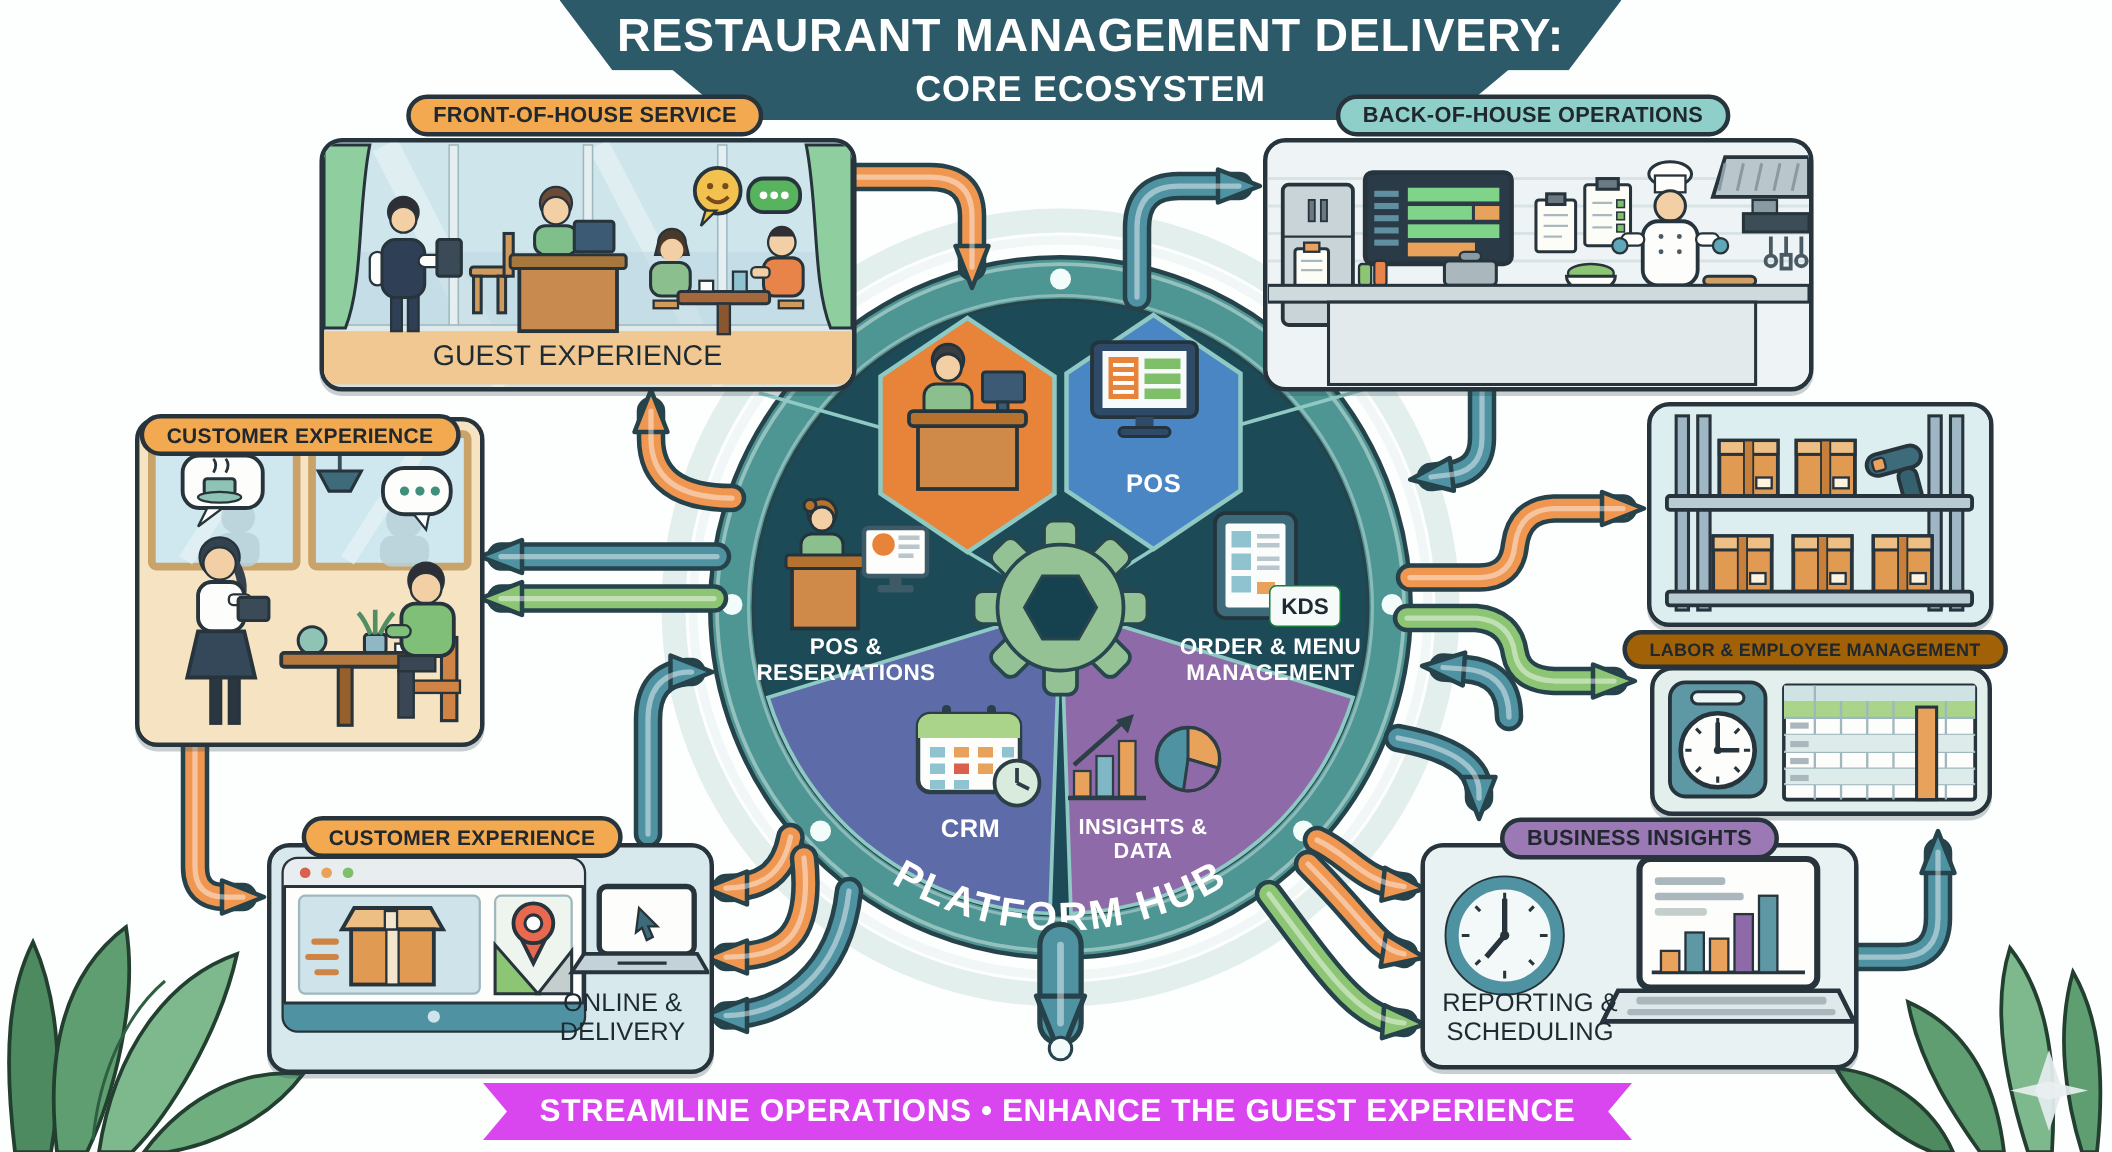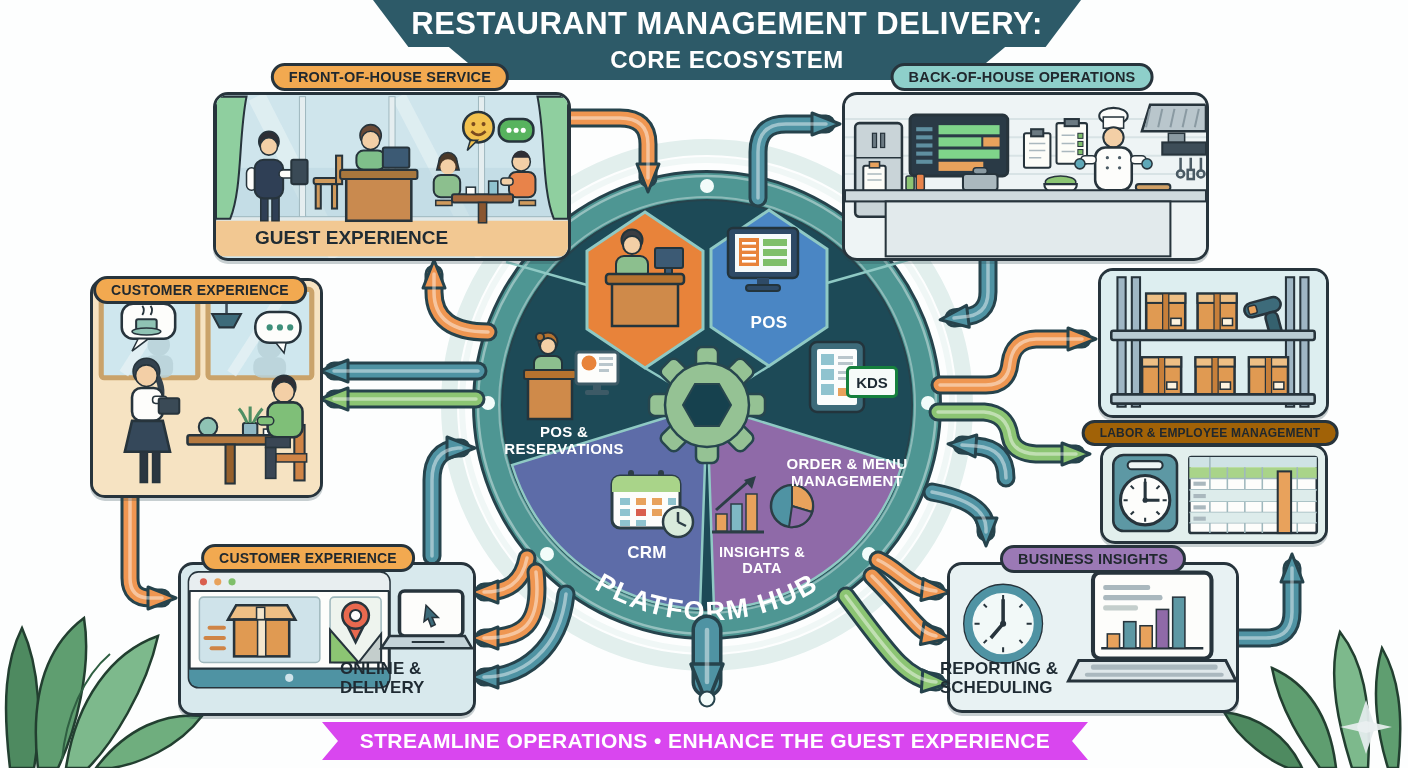--- a/index.html
+++ b/index.html
@@ -28,25 +28,25 @@
     clip-path:polygon(0 0,100% 0,calc(100% - 16px) 50%,100% 100%,0 100%,16px 50%);
     display:flex;align-items:center;justify-content:center;color:#fff;font-size:21px;font-weight:bold;
     letter-spacing:.4px;z-index:3;}
 
   
   .box{position:absolute;border:3.5px solid #27343c;border-radius:15px;overflow:hidden;z-index:2;
        box-shadow:0 3px 0 rgba(38,67,76,.25);}
   .box svg{position:absolute;inset:0;width:100%;height:100%;}
   .pill{position:absolute;transform:translateX(-50%);border:3px solid #27343c;border-radius:20px;
     padding:3px 15px;font-weight:bold;font-size:14.5px;color:#20282e;white-space:nowrap;z-index:3;letter-spacing:.2px;text-align:right;}
-  .caption{position:absolute;font-weight:bold;color:#1f2b33;line-height:1.12;z-index:4;}
+  .caption{position:absolute;font-weight:normal;color:#1f2b33;text-align:center;line-height:1.12;z-index:4;}
   .hub-label{position:absolute;color:#fff;font-weight:bold;text-align:center;line-height:1.12;
     letter-spacing:.3px;z-index:3;font-size:15px;}
-  .kds-badge{position:absolute;left:846px;top:366px;width:46px;height:26px;background:#f6fbf9;
-    border:3px solid #15803d;border-radius:5px;display:flex;align-items:center;justify-content:center;
+  .kds-badge{position:absolute;left:846px;top:390px;width:46px;height:26px;background:#f6fbf9;
+    border:1px solid #15803d;border-radius:5px;display:flex;align-items:center;justify-content:center;
     font-weight:bold;font-size:15px;color:#1d2a33;z-index:3;}
   .hub-arc-text{font-size:27px;font-weight:bold;fill:#ffffff;letter-spacing:2px;}
 
   #foh-box{left:213px;top:92px;width:352px;height:163px;background:#cfe5ec;}
   #boh-box{left:842px;top:92px;width:361px;height:163px;background:#eef4f5;}
   #cxl-box{left:90px;top:278px;width:227px;height:214px;background:#f6e3c2;}
   #inv-box{left:1098px;top:268px;width:225px;height:144px;background:#ddeef0;}
   #lab-box{left:1100px;top:444px;width:222px;height:94px;background:#e2efed;}
   #cxb-box{left:178px;top:562px;width:292px;height:148px;background:#d8e9ed;}
   #bi-box{left:947px;top:562px;width:286px;height:145px;background:#e8f2f3;}
@@ -59,21 +59,21 @@
   #cxb-pill{left:308px;top:544px;background:#f2a950;font-size:14px;}
   #bi-pill{left:1093px;top:545px;background:#9b79b5;font-size:14.5px;}
 
   #cap-guest{left:255px;top:227px;width:260px;font-size:19px;}
   #cap-kitchen{left:885px;top:223px;width:290px;font-size:19px;}
   #cap-online{left:340px;top:659px;width:150px;font-size:17px;}
   #cap-reporting{left:940px;top:659px;width:160px;font-size:17px;}
 
   #lbl-pos{left:734px;top:313px;width:70px;font-size:17px;}
   #lbl-posres{left:503px;top:424px;width:122px;}
-  #lbl-order{left:780px;top:424px;width:134px;margin-top:32px;}
+  #lbl-order{left:780px;top:424px;width:134px;}
   #lbl-crm{left:617px;top:543px;width:60px;font-size:17px;}
   #lbl-insights{left:716px;top:544px;width:92px;font-size:14.5px;}
 </style>
 </head>
 <body>
 
 <div class="stage">
 
   <svg class="base" viewBox="0 0 1408 768" xmlns="http://www.w3.org/2000/svg" xmlns:xlink="http://www.w3.org/1999/xlink">
     <defs>

